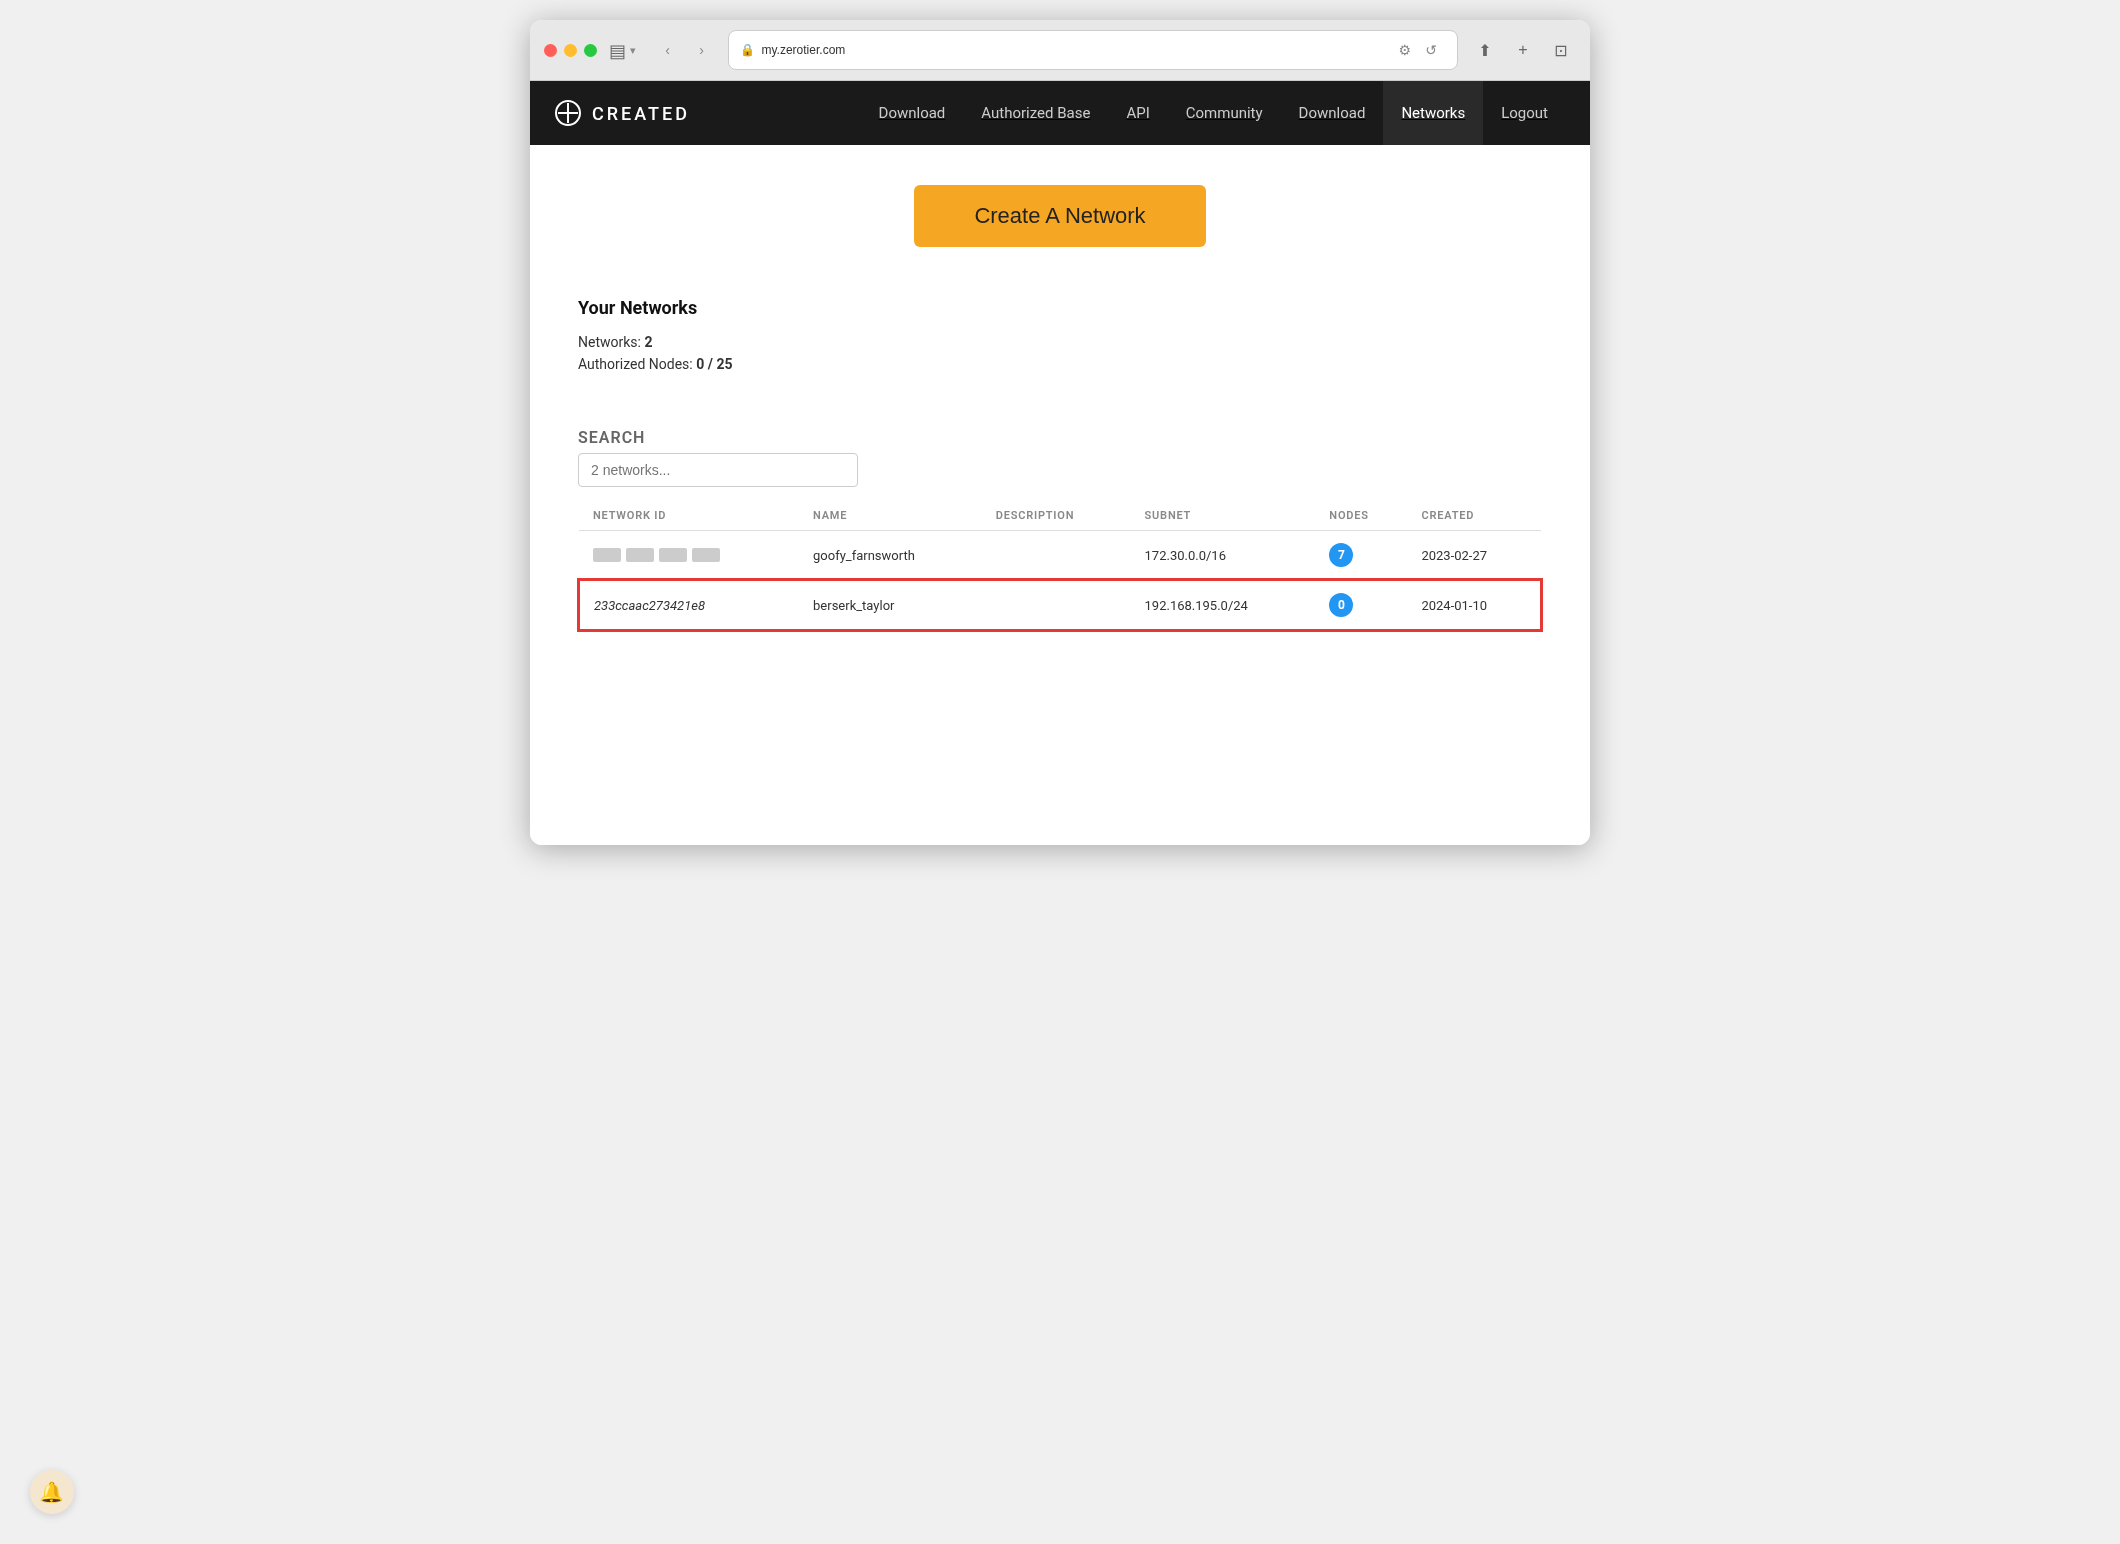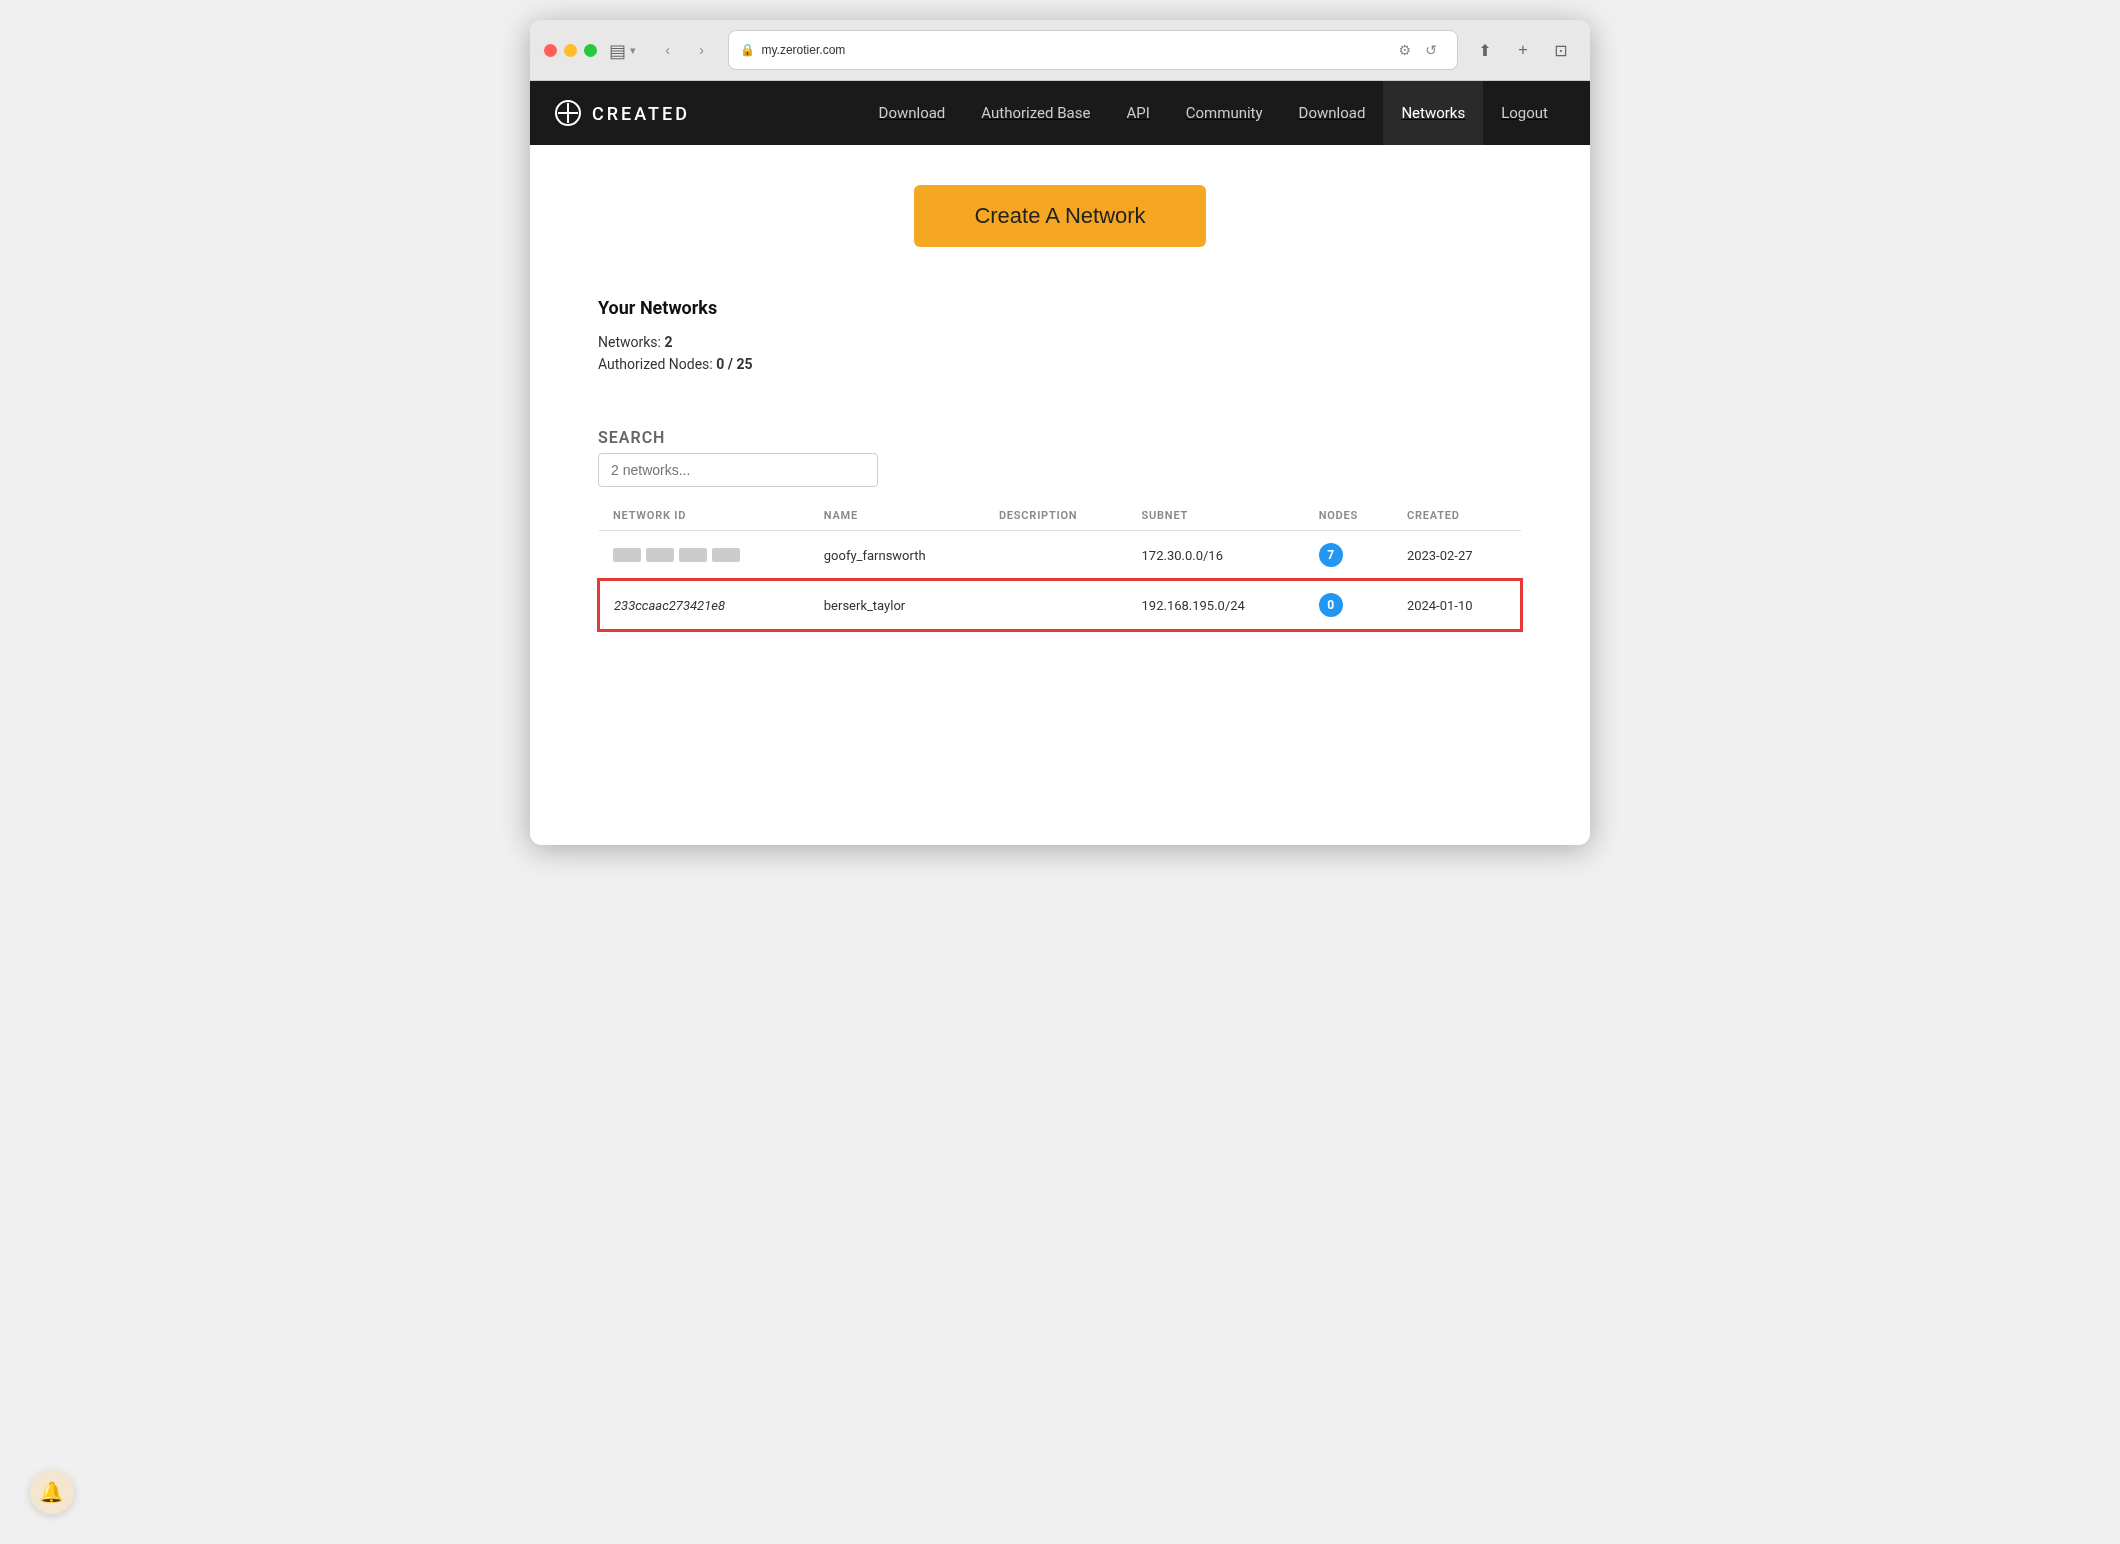--- a/index.html
+++ b/index.html
@@ -170,21 +170,21 @@
       transition: background 0.2s;
     }
 
     .nav-link.active {
       background: #2a2a2a;
       color: #fff;
     }
 
     
     .main-content {
-      padding: 40px 68px;
+      padding: 40px 48px;
       min-height: 700px;
     }
 
     .create-btn-container {
       display: flex;
       justify-content: center;
       margin-bottom: 50px;
     }
 
     .create-network-btn {

